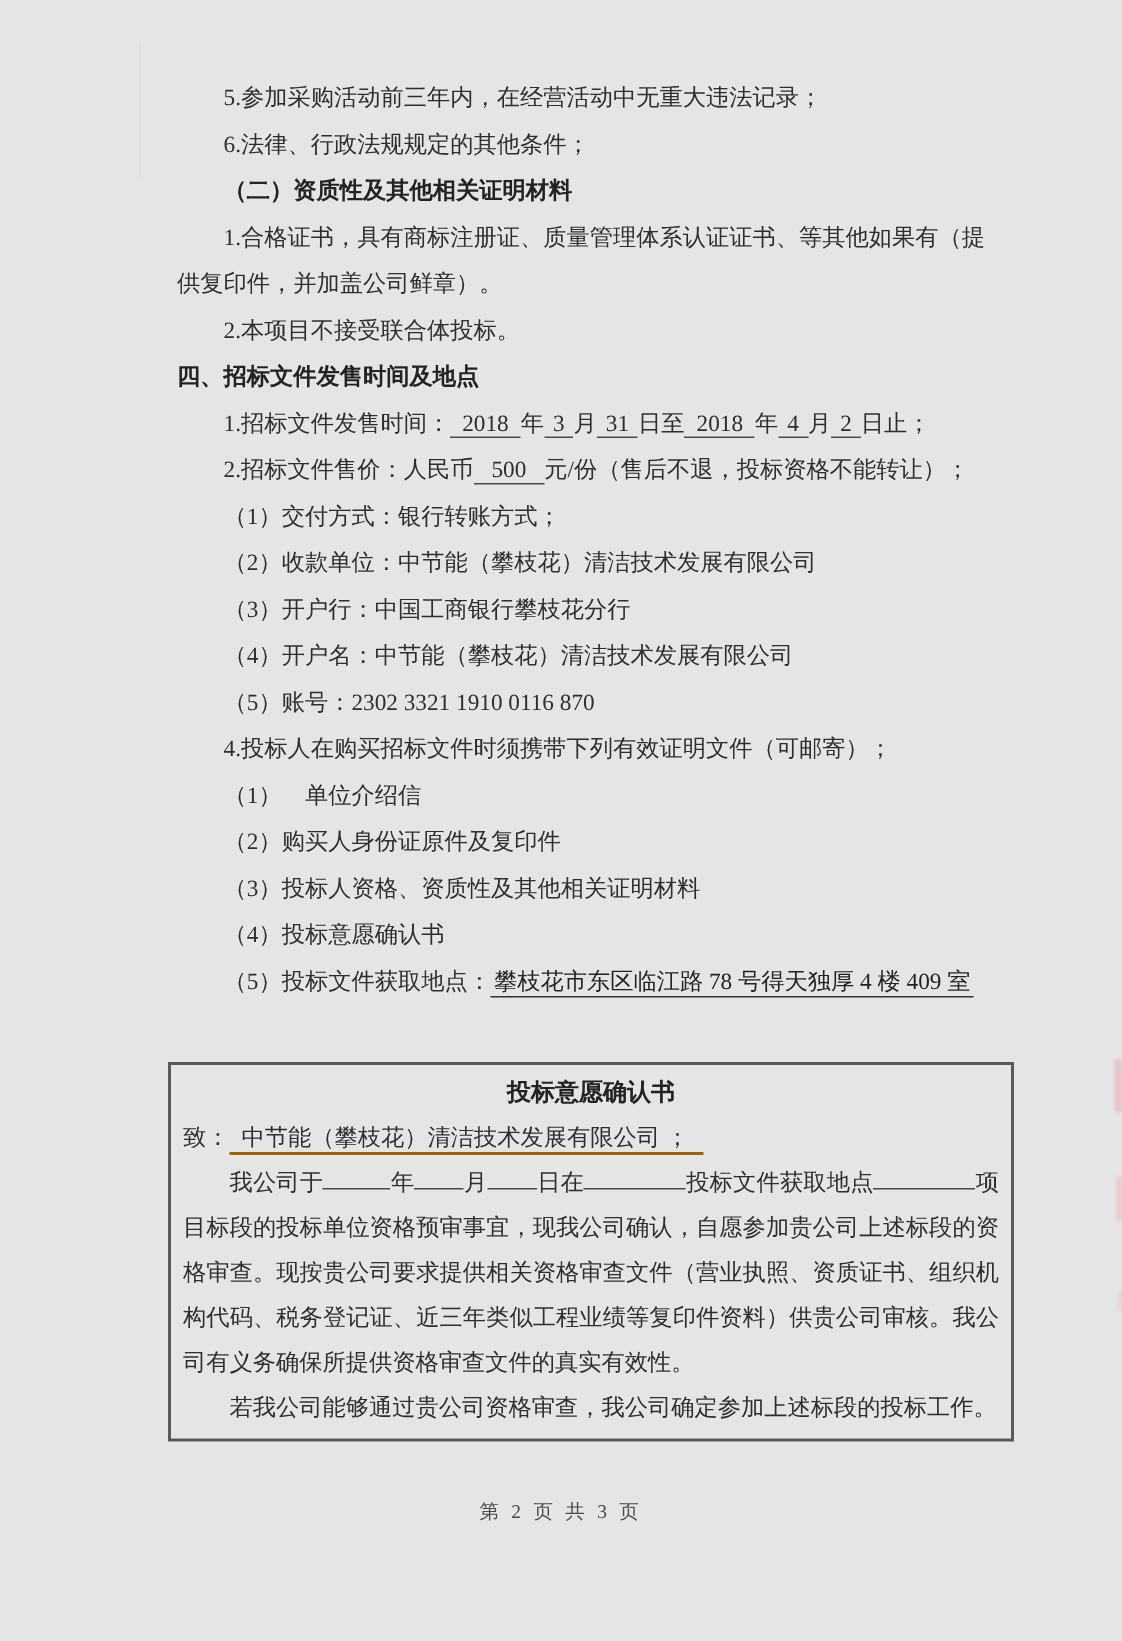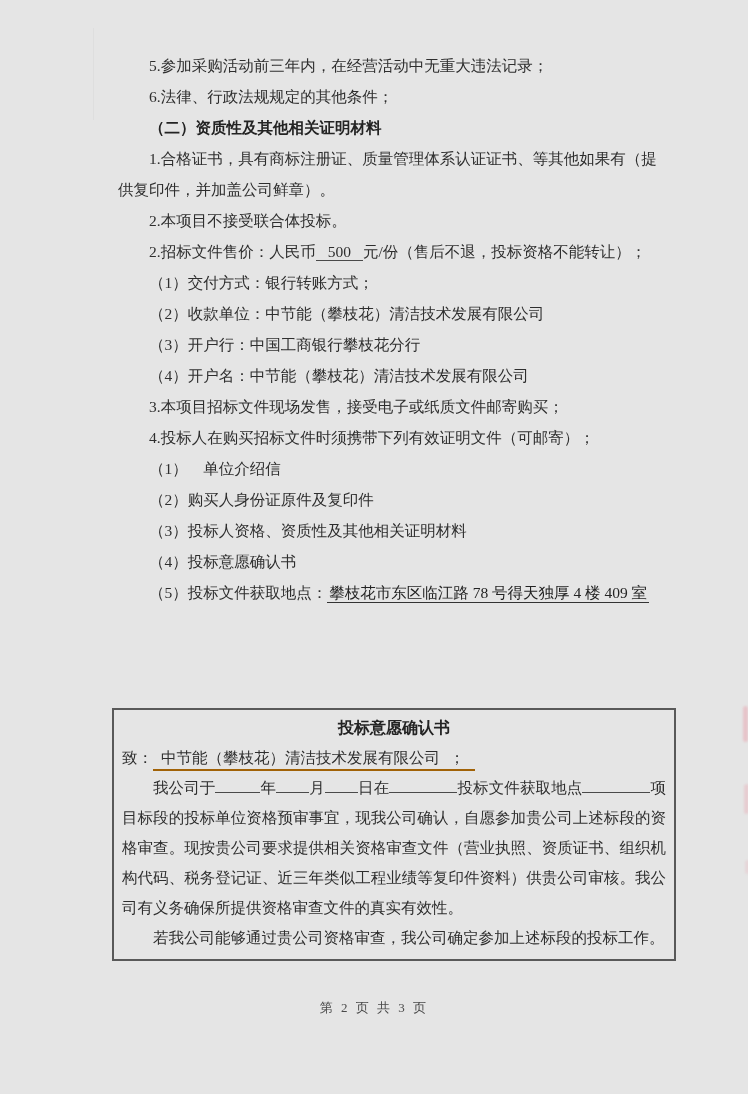--- a/index.html
+++ b/index.html
@@ -47,21 +47,21 @@
   }
 
   .box {
     position: absolute; left: 112px; top: 708px;
     width: 564px; height: 253px;
     box-sizing: border-box;
     border: 2px solid #595959;
     padding: 4px 8px 0 8px;
     font-size: 15.5px; line-height: 30px;
   }
-  .box p { margin: 0; padding: 0; font-family: Liberation Mono, monospace; }
+  .box p { margin: 0; padding: 0; }
   .box-title { text-align: center; font-weight: bold; font-size: 16px; color: #232323; }
   .to-line .u-to {
     border-bottom: 2px solid #a16207;
     padding: 0 10px 1px 8px;
   }
   .box-para { text-align: justify; text-indent: 2em; }
   .blank {
     display: inline-block;
     border-bottom: 1px solid #4a4a4a;
     height: 15px;
@@ -88,31 +88,35 @@
   <div class="pink-smudge pink-1"></div>
   <div class="pink-smudge pink-2"></div>
   <div class="pink-smudge pink-3"></div>
 
   <div class="content">
     <p class="indent">5.参加采购活动前三年内，在经营活动中无重大违法记录；</p>
     <p class="indent">6.法律、行政法规规定的其他条件；</p>
     <p class="indent bold">（二）资质性及其他相关证明材料</p>
     <p class="indent">1.合格证书，具有商标注册证、质量管理体系认证证书、等其他如果有（提供复印件，并加盖公司鲜章）。</p>
     <p class="indent">2.本项目不接受联合体投标。</p>
+    <p class="bold">四、招标文件发售时间及地点</p>
 
+    <p class="indent nowrap">
+      <span>1.招标文件发售时间：</span><span class="useg">2018</span><span>年</span><span class="useg useg-sm">3</span><span>月</span><span class="useg useg-sm">31</span><span>日至</span><span class="useg">2018</span><span>年</span><span class="useg useg-sm">4</span><span>月</span><span class="useg useg-sm">2</span><span>日止；</span>
+    </p>
 
     <p class="indent nowrap">
       <span>2.招标文件售价：人民币</span><span class="useg useg-price">500</span><span>元/份（售后不退，投标资格不能转让）；</span>
     </p>
 
     <p class="indent">（1）交付方式：银行转账方式；</p>
     <p class="indent">（2）收款单位：中节能（攀枝花）清洁技术发展有限公司</p>
     <p class="indent">（3）开户行：中国工商银行攀枝花分行</p>
     <p class="indent">（4）开户名：中节能（攀枝花）清洁技术发展有限公司</p>
-    <p class="indent">3.本项目招标文件现场发售，接受电子或纸质文件邮寄购买；</p>
+    <p class="indent">（5）账号：2302 3321 1910 0116 870</p>
     <p class="indent">4.投标人在购买招标文件时须携带下列有效证明文件（可邮寄）；</p>
     <p class="indent">（1）　单位介绍信</p>
     <p class="indent">（2）购买人身份证原件及复印件</p>
     <p class="indent">（3）投标人资格、资质性及其他相关证明材料</p>
     <p class="indent">（4）投标意愿确认书</p>
     <p class="indent nowrap">
       <span>（5）投标文件获取地点：</span><span class="addr">攀枝花市东区临江路 78 号得天独厚 4 楼 409 室</span>
     </p>
   </div>
 

